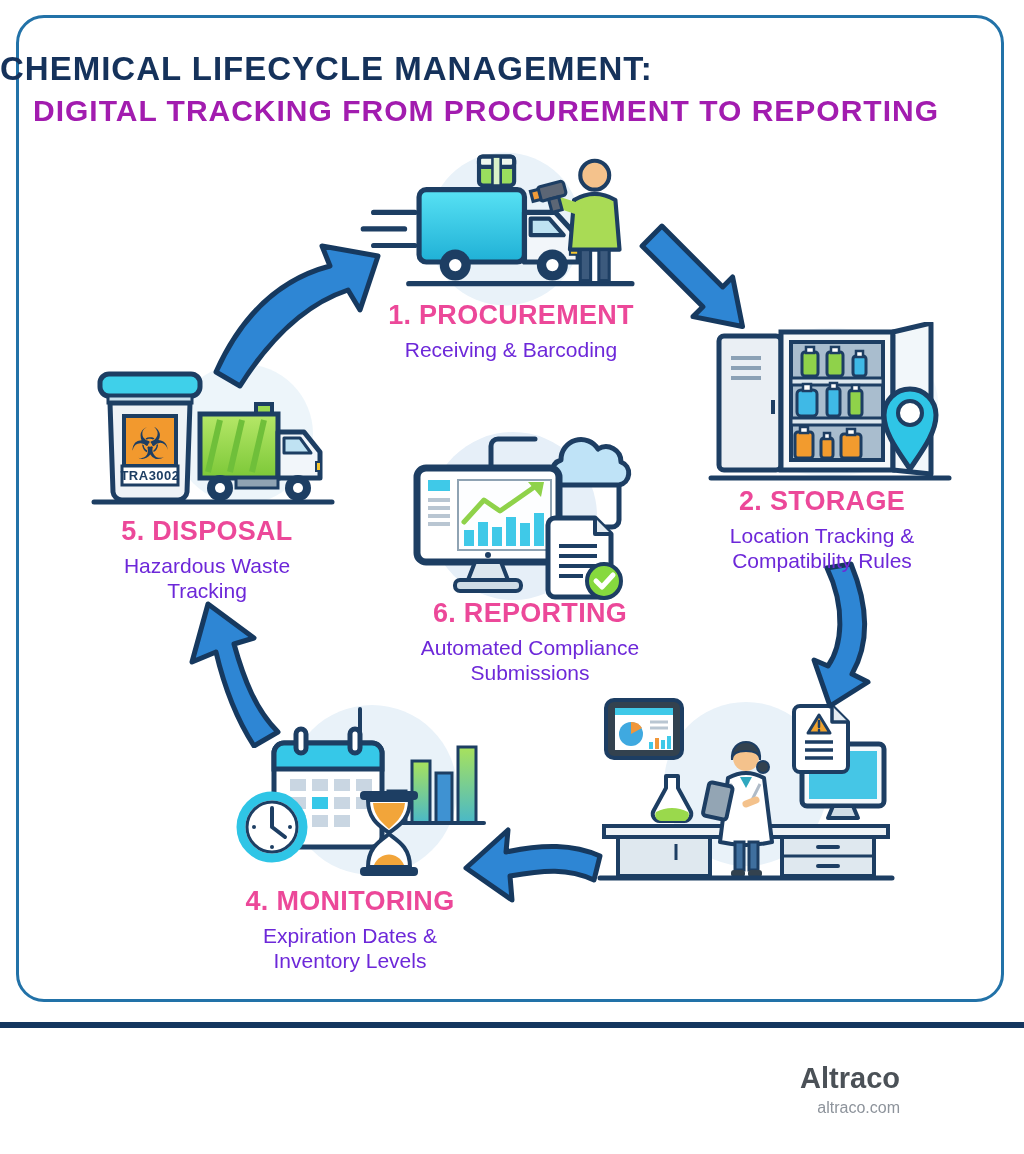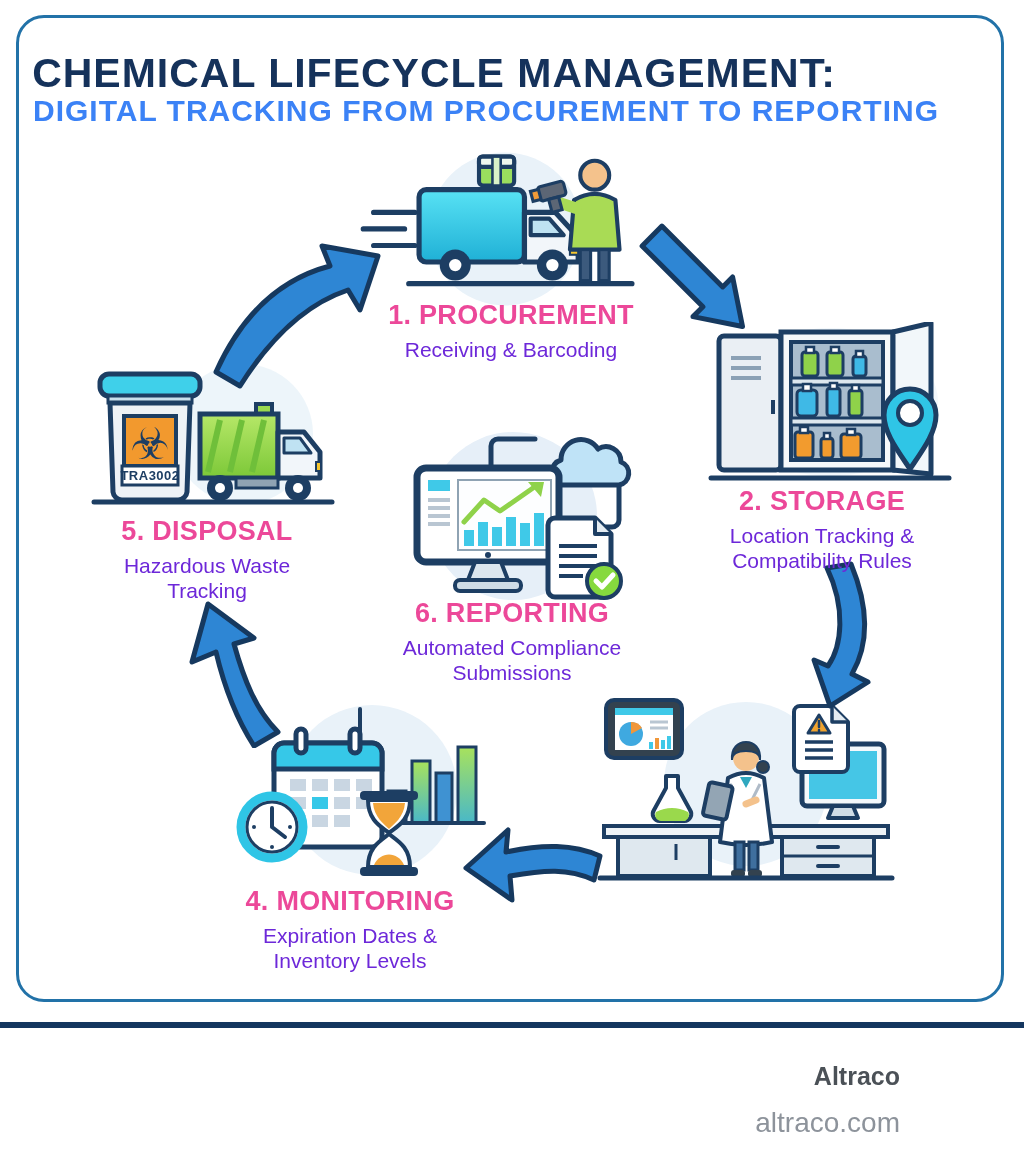--- a/index.html
+++ b/index.html
@@ -1,29 +1,29 @@
 <!DOCTYPE html>
 <html><head>
 <meta charset="utf-8">
 <style>
   html,body{margin:0;padding:0;background:#ffffff;}
   body{width:1024px;height:1154px;font-family:"Liberation Sans",sans-serif;}
   .canvas{position:relative;width:1024px;height:1154px;background:#ffffff;overflow:hidden;}
   .frame{position:absolute;left:16px;top:15px;width:988px;height:987px;border:3.5px solid #2272a8;border-radius:28px;box-sizing:border-box;}
-  .title1{position:absolute;left:0;top:50px;width:868px;text-align:center;font-size:41px;font-weight:800;letter-spacing:1px;color:#15325b;}
-  .title2{position:absolute;left:0;top:94px;width:972px;text-align:center;font-size:30px;font-weight:600;letter-spacing:1px;color:#3b82f6;}
+  .title1{position:absolute;left:0;top:50px;width:868px;font-size:33px;font-weight:800;letter-spacing:1px;color:#15325b;}
+  .title2{position:absolute;left:0;top:94px;width:972px;text-align:center;font-size:30px;font-weight:600;letter-spacing:1px;color:#a21caf;}
   .stage-text{position:absolute;width:340px;text-align:center;}
   .stage-title{font-size:27px;font-weight:bold;color:#ec4899;letter-spacing:.3px;}
   .stage-sub{font-size:21px;color:#6d28d9;line-height:25px;margin-top:6px;}
   .icon-svg{position:absolute;}
   svg text{font-family:"Liberation Sans",sans-serif;}
   .footer-rule{position:absolute;left:0;top:1022px;width:1024px;height:6px;background:#14365f;}
   .brand-block{position:absolute;right:124px;top:1062px;text-align:right;}
-  .brand-name{font-size:25px;font-weight:bold;color:#4b5157;}
-  .brand-site{font-size:28px;color:#8d939b;margin-top:16px;}
+  .brand-name{font-size:29px;font-weight:bold;color:#4b5157;}
+  .brand-site{font-size:16px;color:#8d939b;margin-top:4px;}
 </style>
 </head>
 <body>
 
 <div class="canvas">
   <div class="frame"></div>
 
   <div class="title1">CHEMICAL LIFECYCLE MANAGEMENT:</div>
   <div class="title2">DIGITAL TRACKING FROM PROCUREMENT TO REPORTING</div>
 
@@ -327,21 +327,21 @@
   </div>
 
   <div class="stage-text" style="left:37px;top:516px">
     <div class="stage-title">5. DISPOSAL</div>
     <div class="stage-sub">
       <div>Hazardous Waste</div>
       <div>Tracking</div>
     </div>
   </div>
 
-  <div class="stage-text" style="left:342px;top:598px">
+  <div class="stage-text" style="left:360px;top:598px">
     <div class="stage-title">6. REPORTING</div>
     <div class="stage-sub">
       <div>Automated Compliance</div>
       <div>Submissions</div>
     </div>
   </div>
 
   <div class="footer-rule"></div>
   <div class="brand-block">
     <div class="brand-name">Altraco</div>

